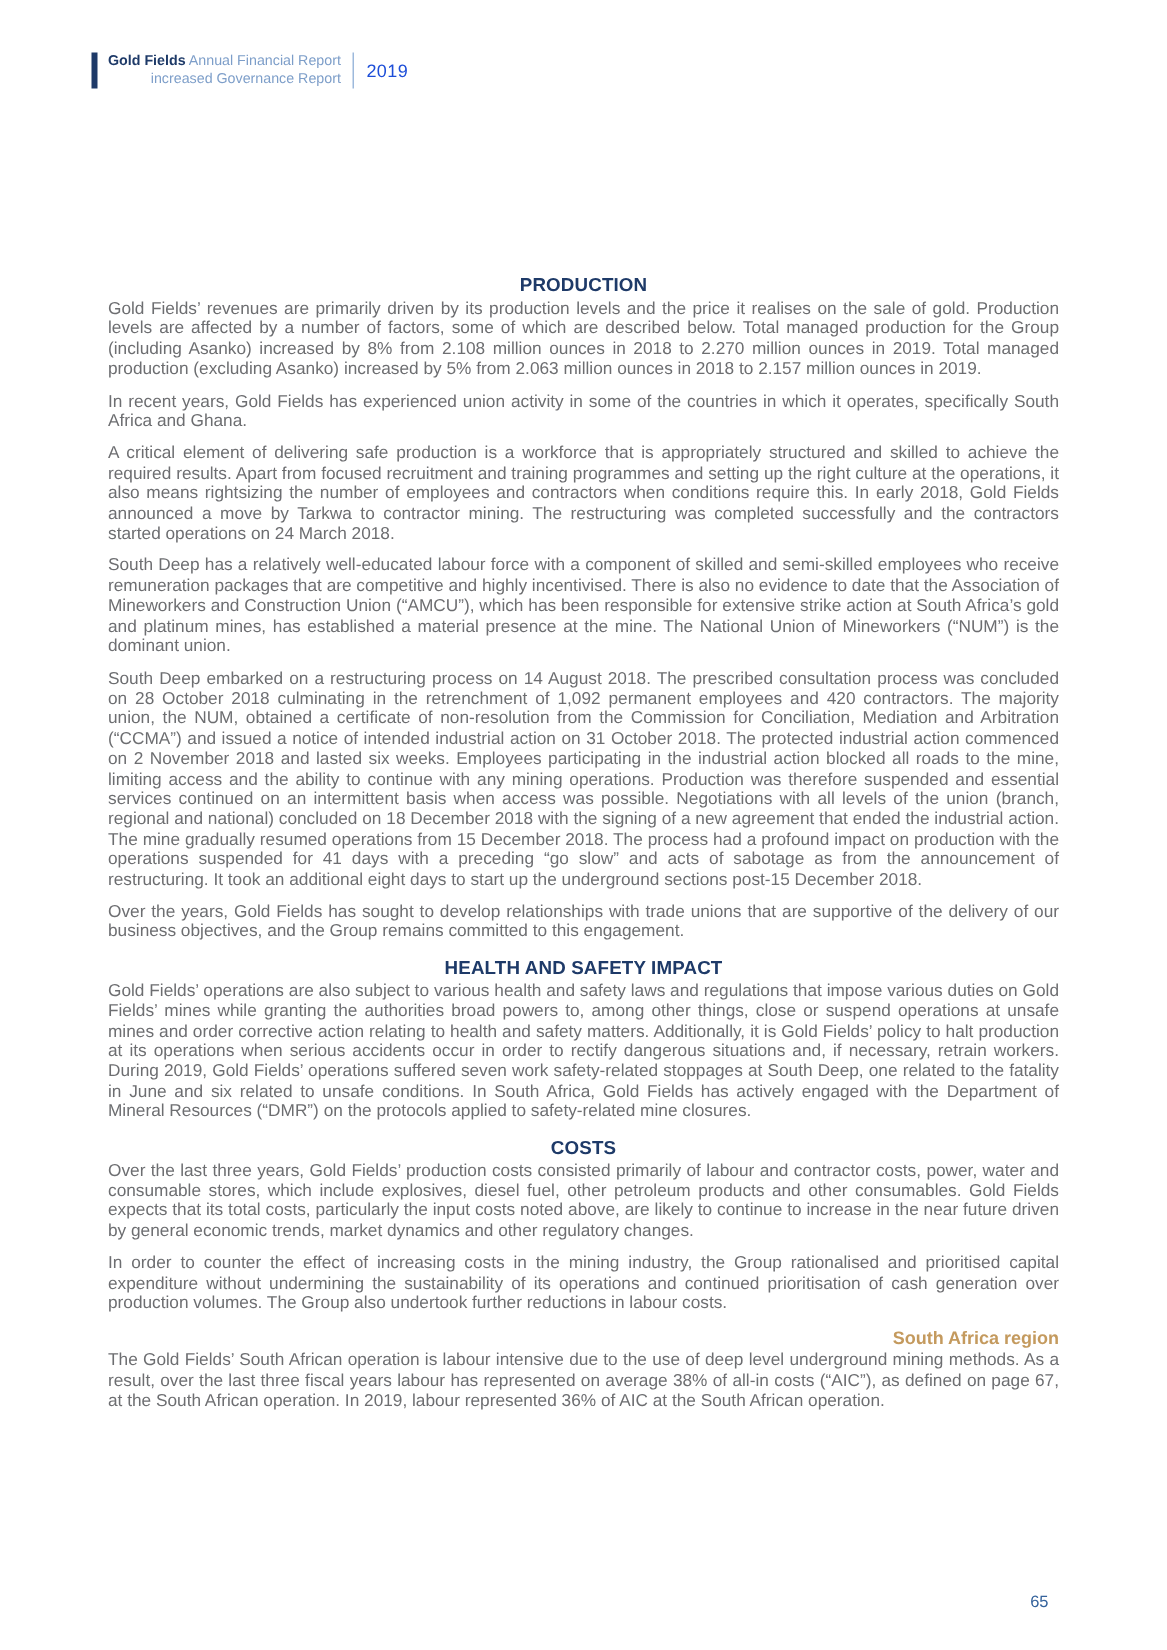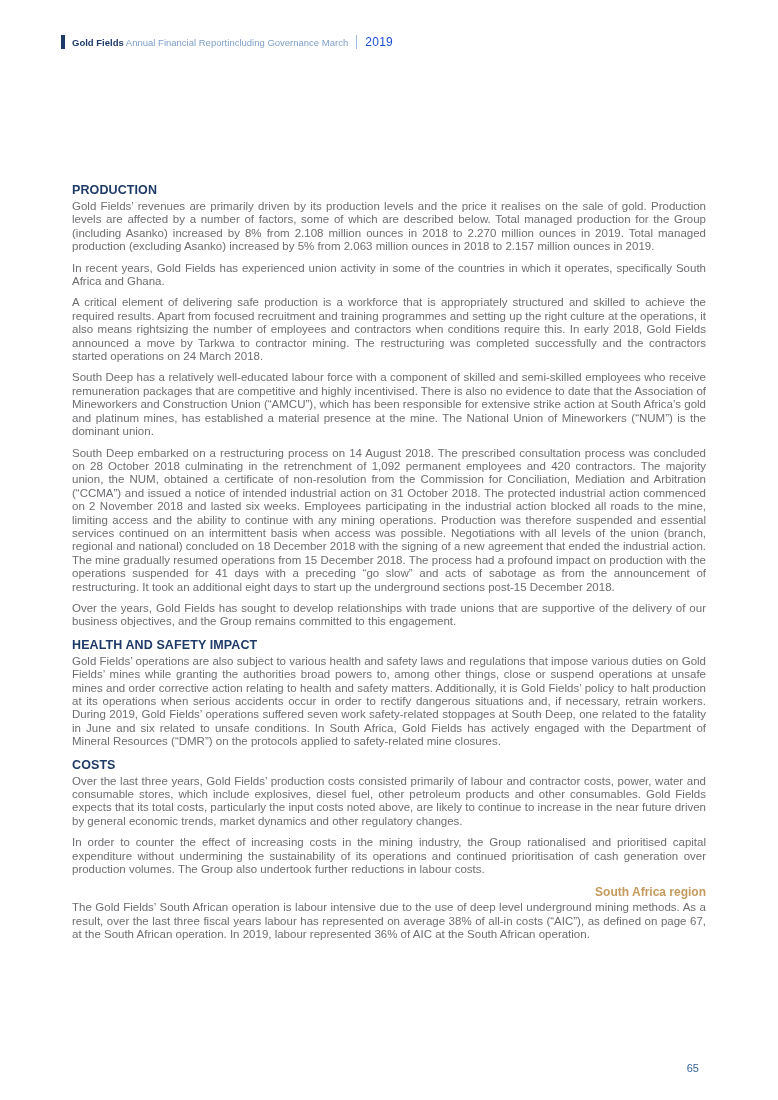--- a/index.html
+++ b/index.html
@@ -23,21 +23,21 @@
     display: flex;
     align-items: stretch;
   }
   .brand-bar {
     width: 4px;
     background: #1e3a68;
     margin-right: 7px;
   }
   .brand-text {
     display: flex;
-    flex-direction: row;
+    flex-direction: column;
     justify-content: center;
     align-items: flex-end;
   }
   .brand-line1 { font-size: 9.5px; line-height: 12px; white-space: nowrap; }
   .brand-line2 { font-size: 9.5px; line-height: 12px; white-space: nowrap; }
   .brand-bold  { color: #1e3a68; font-weight: bold; }
   .brand-light { color: #7d9ec9; }
   .header-divider {
     width: 1px;
     background: #9db9dc;
@@ -61,21 +61,21 @@
     font-size: 11.5px;
     line-height: 13.4px;
     text-align: justify;
   }
   .h-main {
     color: #1e3a68;
     font-size: 12.5px;
     line-height: 14px;
     font-weight: bold;
     margin: 9px 0 3px;
-    text-align: left;
+    text-align: center;
     letter-spacing: 0.1px;
   }
   section:first-child .h-main { margin-top: 0; }
   .h-gold {
     color: #c49a5e;
     font-size: 12px;
     line-height: 14px;
     font-weight: bold;
     margin: 9px 0 2px;
     text-align: right;
@@ -97,21 +97,21 @@
 
 <div class="page">
 
   <header class="page-header">
     <div class="brand-bar"></div>
     <div class="brand-text">
       <div class="brand-line1">
         <span class="brand-bold">Gold Fields</span>
         <span class="brand-light">Annual Financial Report</span>
       </div>
-      <div class="brand-line2 brand-light">including Governance March</div>
+      <div class="brand-line2 brand-light">increased Governance Report</div>
     </div>
     <div class="header-divider"></div>
     <div class="header-year">2019</div>
   </header>
 
   <main class="content">
 
     <section>
       <h2 class="h-main">PRODUCTION</h2>
       <p class="para">Gold Fields’ revenues are primarily driven by its production levels and the price it realises on the sale of gold. Production levels are affected by a number of factors, some of which are described below. Total managed production for the Group (including Asanko) increased by 8% from 2.108 million ounces in 2018 to 2.270 million ounces in 2019. Total managed production (excluding Asanko) increased by 5% from 2.063 million ounces in 2018 to 2.157 million ounces in 2019.</p>

